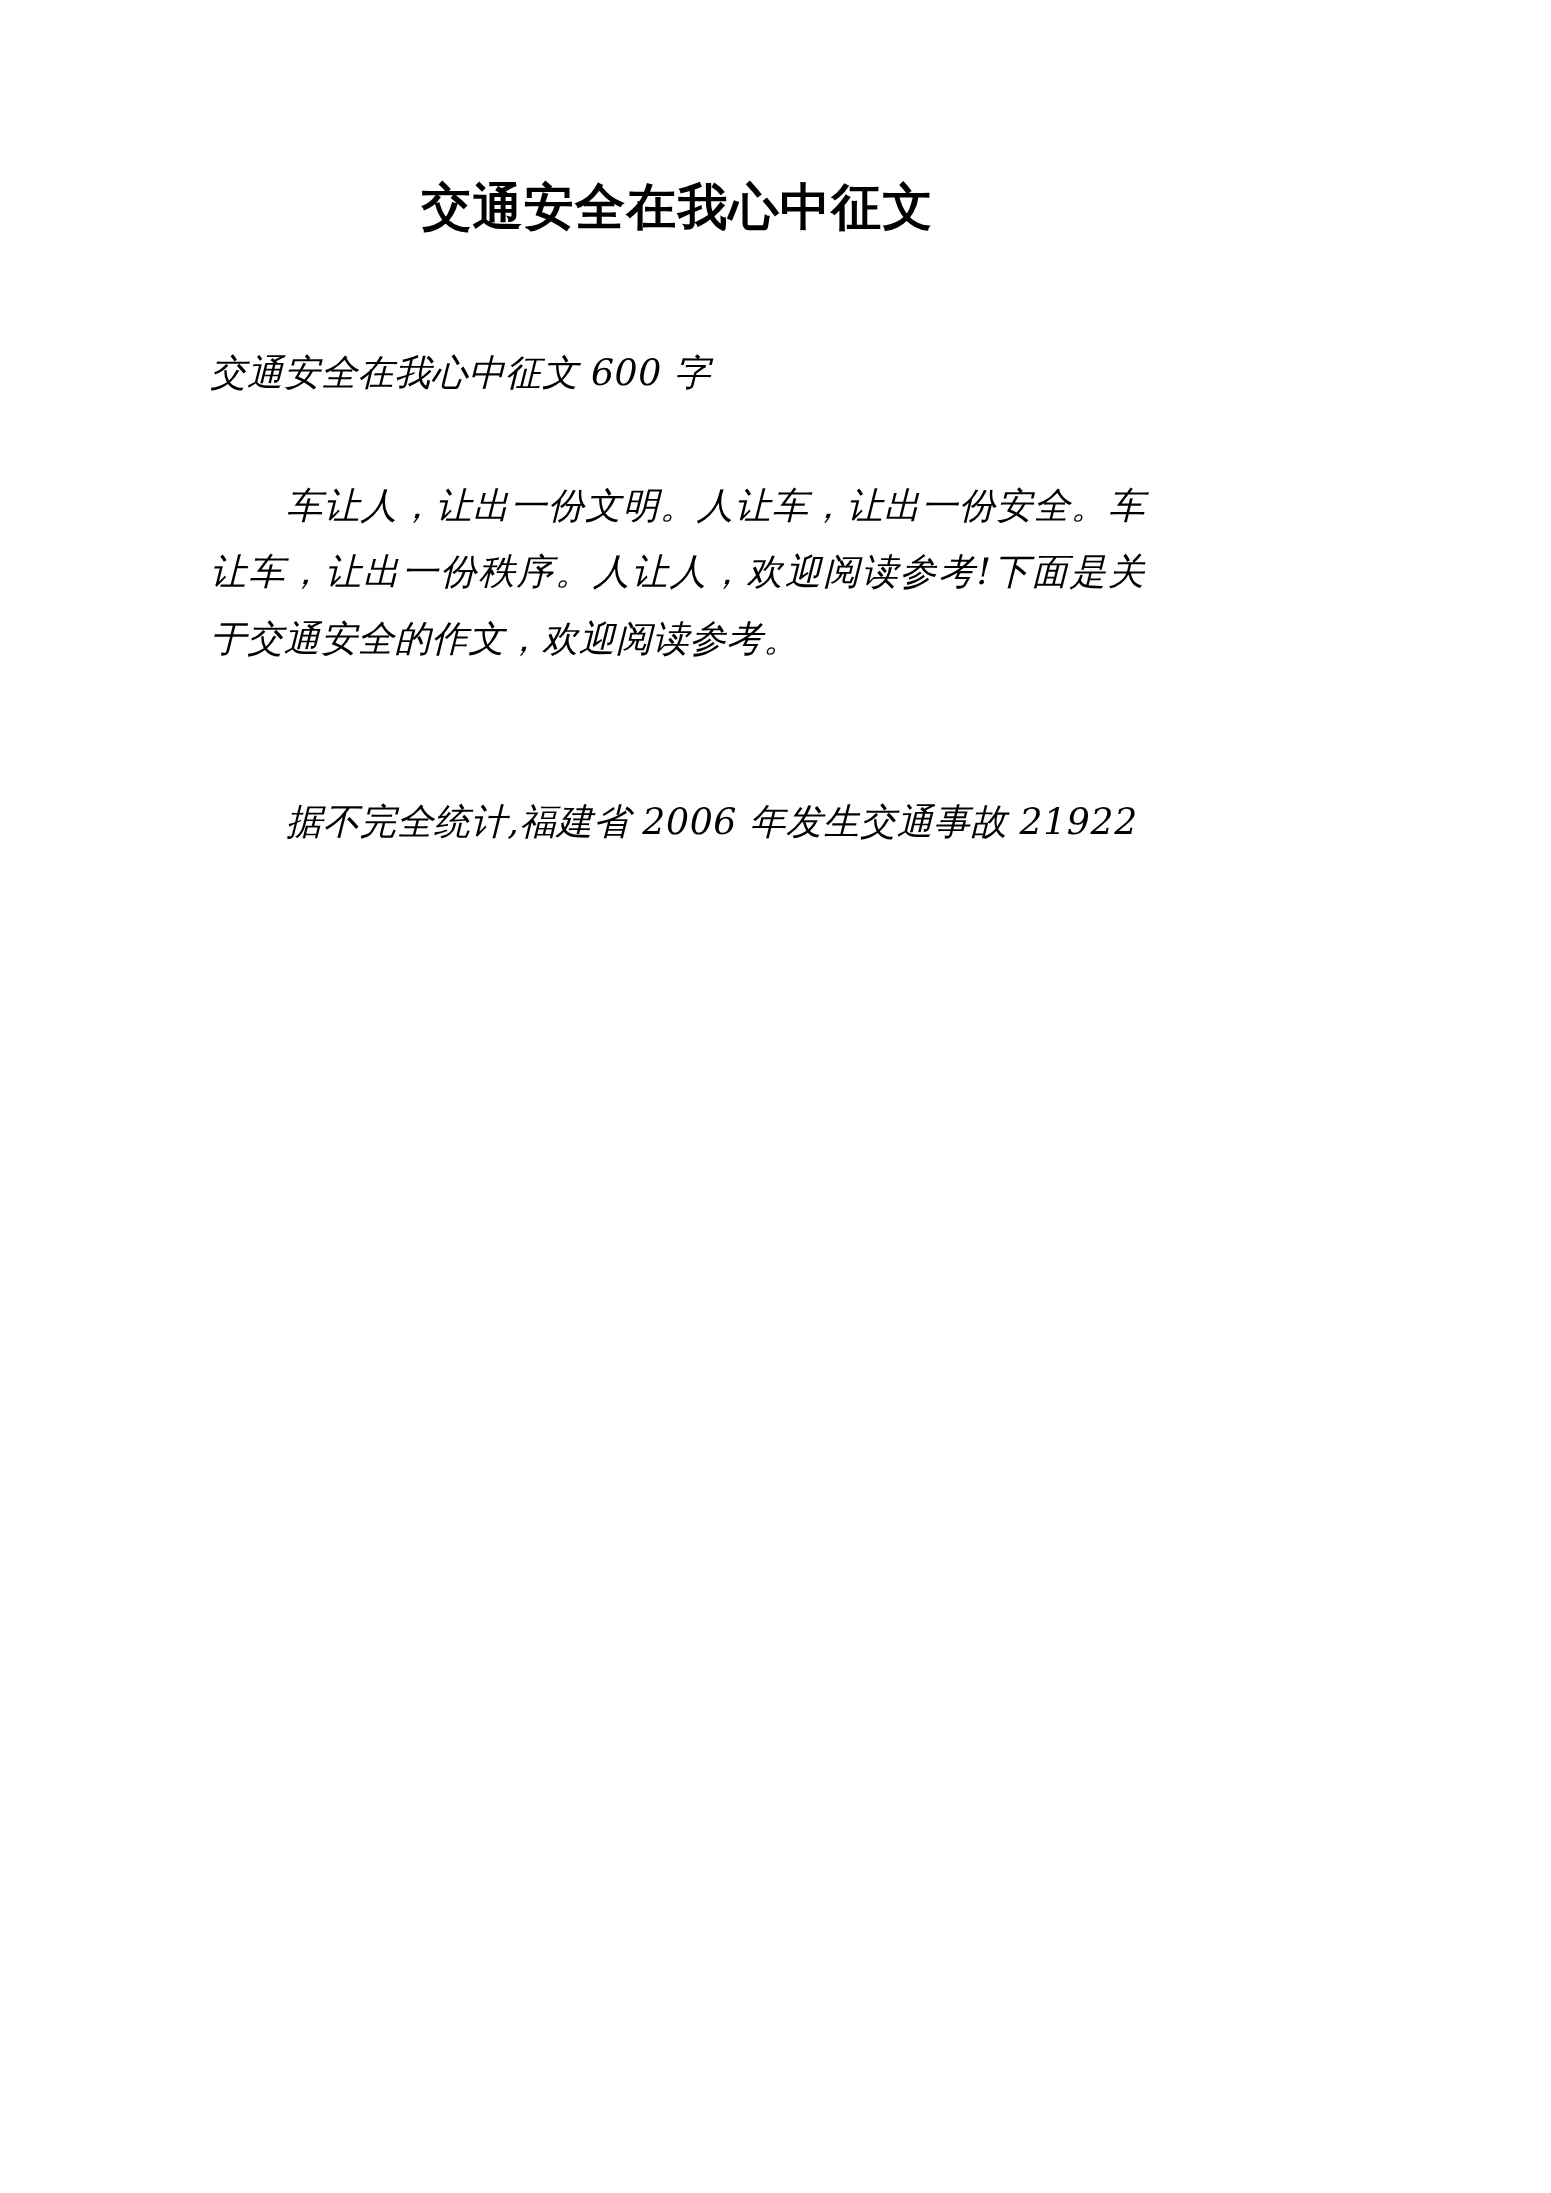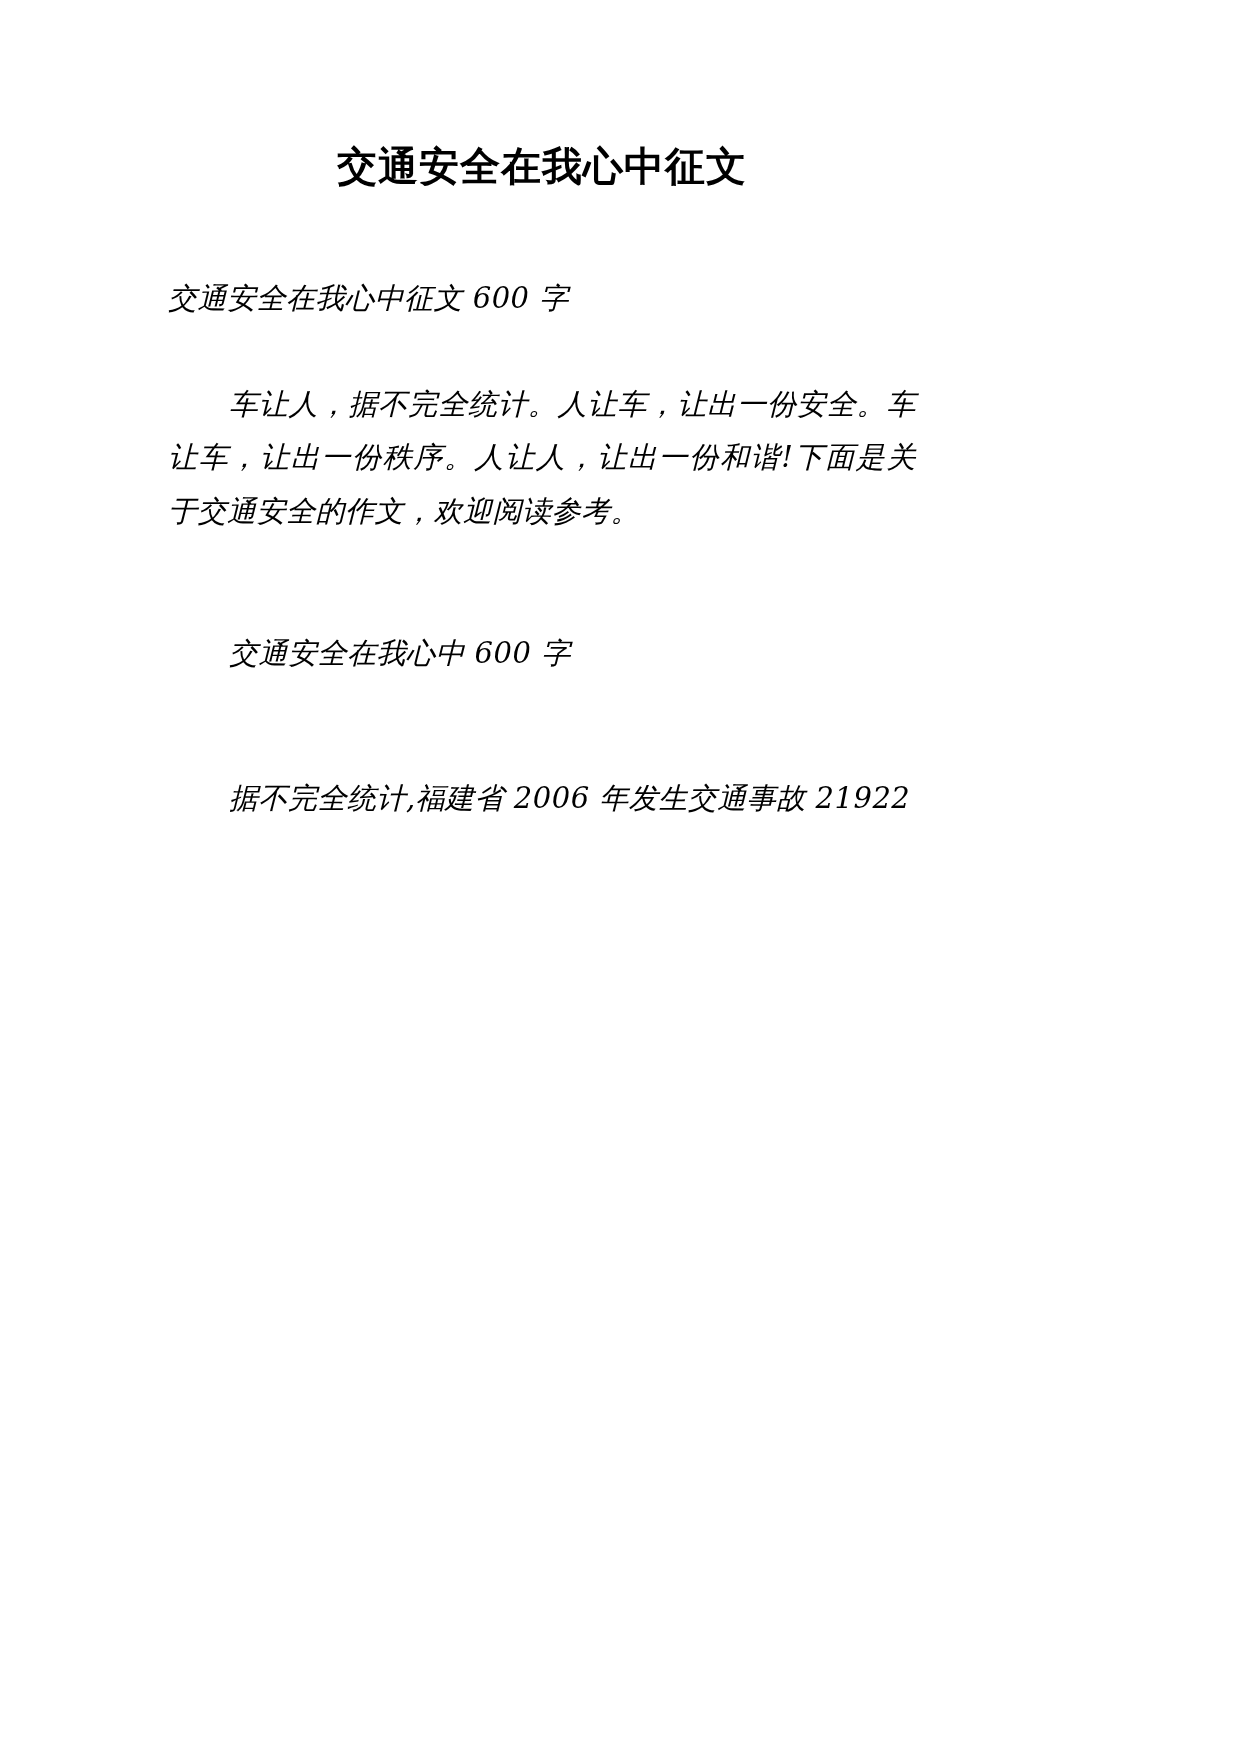--- a/index.html
+++ b/index.html
@@ -52,21 +52,20 @@
 </style>
 </head>
 <body>
 
 <div class="page">
 
   <h1 class="doc-title">交通安全在我心中征文</h1>
 
   <p class="body-text p-gap-1">交通安全在我心中征文 600 字</p>
 
-  <p class="body-text indent p-gap-2">车让人，据不完全统计。人让车，让出一份安全。车让车，让出一份秩序。人让人，让出一份和谐!下面是关于交通安全的作文，欢迎阅读参考。</p>
+  <p class="body-text indent p-gap-2">车让人，让出一份文明。人让车，让出一份安全。车让车，让出一份秩序。人让人，欢迎阅读参考!下面是关于交通安全的作文，欢迎阅读参考。</p>
 
-  <p class="body-text indent p-gap-3">交通安全在我心中 600 字</p>
 
 
 
   <p class="body-text indent p-gap-6">据不完全统计,福建省 2006 年发生交通事故 21922</p>
 
 </div>
 
 </body></html>

